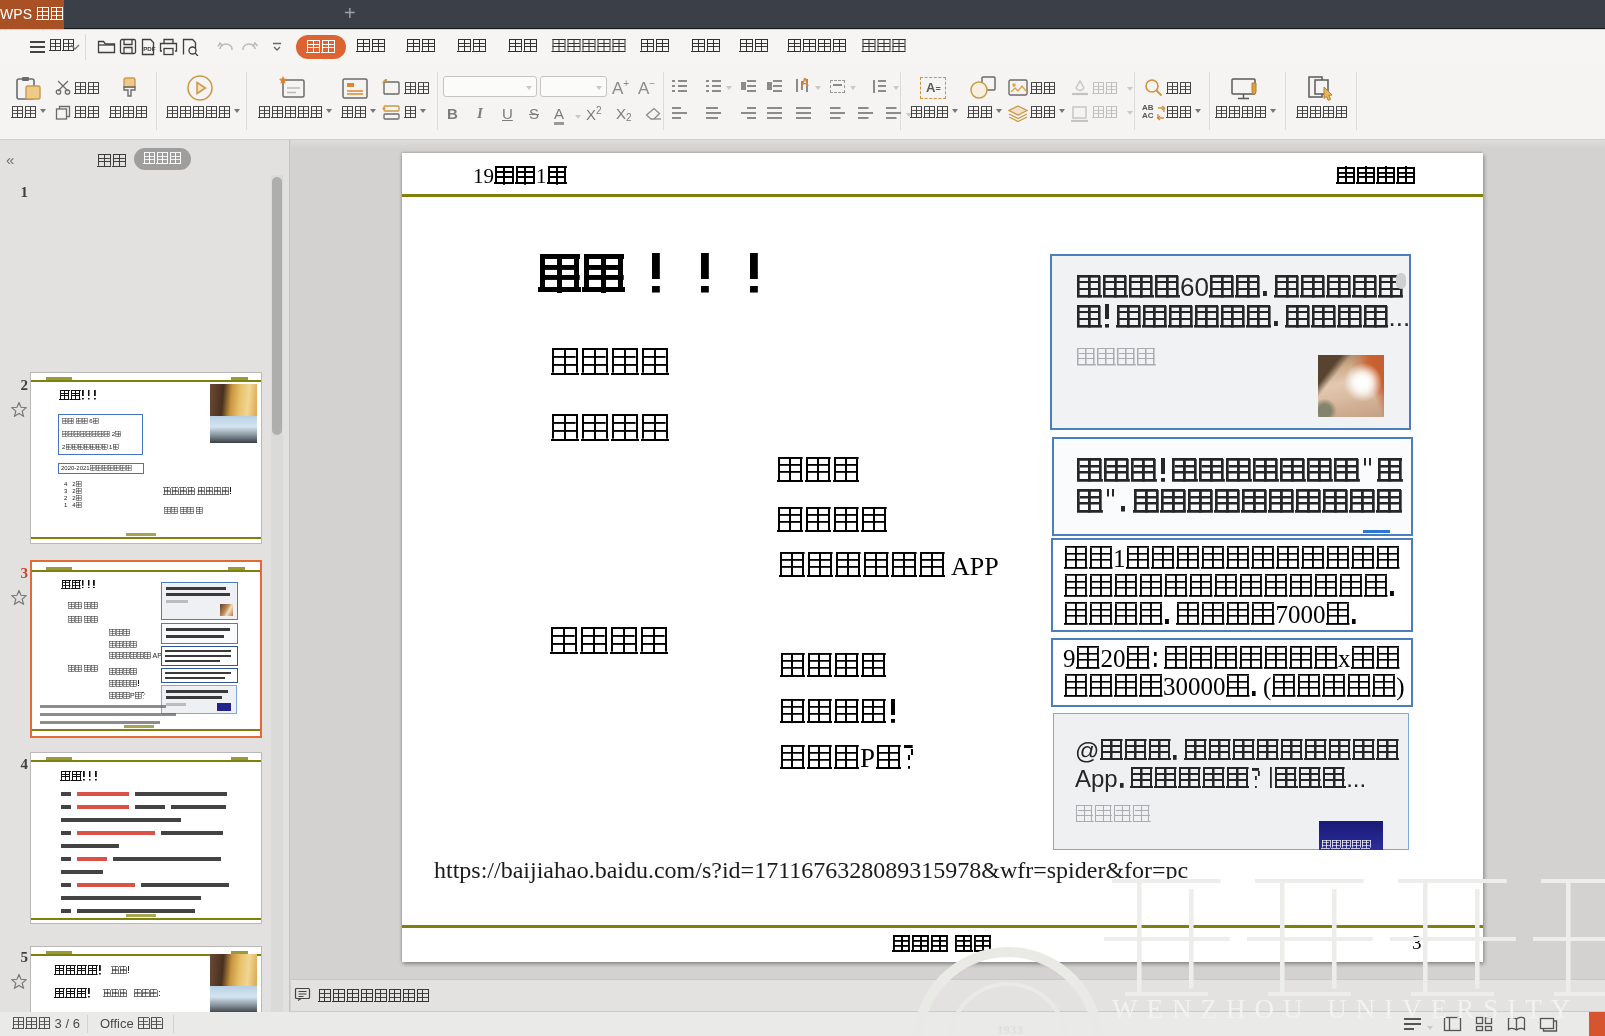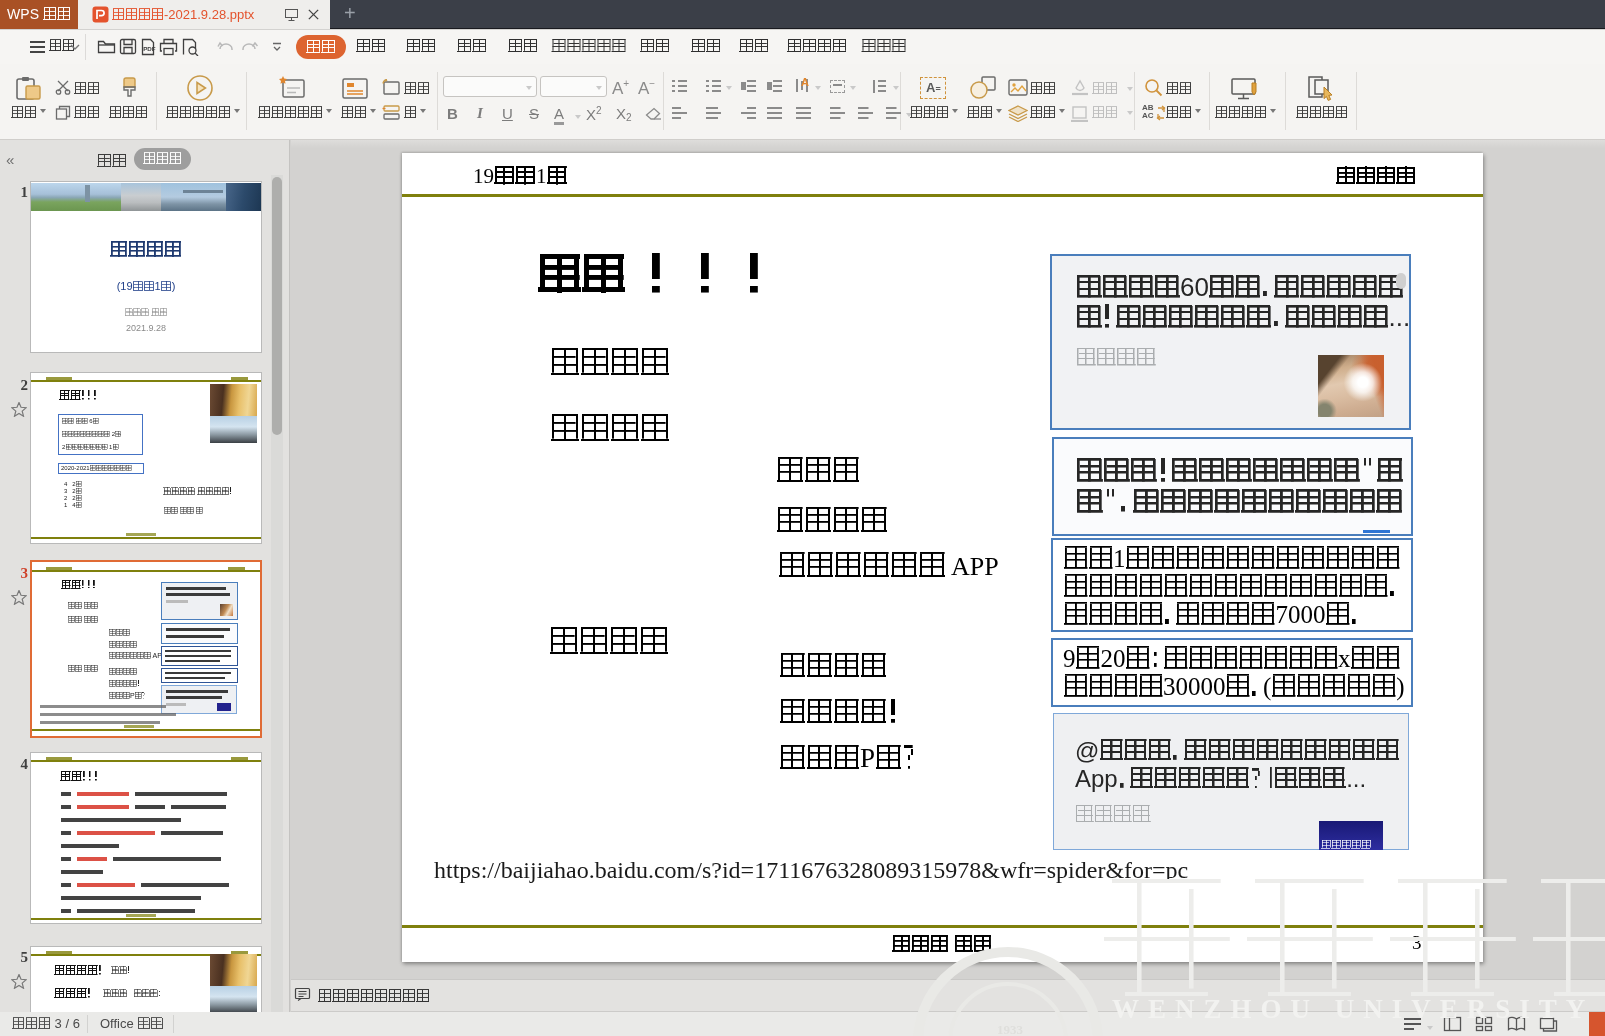--- a/index.html
+++ b/index.html
@@ -32,21 +32,21 @@
  linear-gradient(currentColor,currentColor) 94% 52%/12% 88% no-repeat}
 .tb i.z.pe{background:linear-gradient(currentColor,currentColor) 36% 2%/34% 64% no-repeat,linear-gradient(currentColor,currentColor) 36% 97%/34% 16% no-repeat}
 .g26 i{margin-right:26px}
 i.z.pq{width:.52em;background:linear-gradient(currentColor,currentColor) 45% 4%/62% 13% no-repeat,linear-gradient(currentColor,currentColor) 76% 26%/15% 24% no-repeat,linear-gradient(currentColor,currentColor) 48% 54%/15% 20% no-repeat,linear-gradient(currentColor,currentColor) 48% 97%/15% 11% no-repeat}
 i.z.pl{width:.5em;background:linear-gradient(currentColor,currentColor) 72% 50%/15% 97% no-repeat}
 i.z.pt{width:.6em;background:linear-gradient(currentColor,currentColor) 28% 6%/15% 30% no-repeat,linear-gradient(currentColor,currentColor) 62% 6%/15% 30% no-repeat}
 i.z.pd{width:.5em;background:linear-gradient(currentColor,currentColor) 40% 32%/22% 17% no-repeat,linear-gradient(currentColor,currentColor) 40% 88%/22% 17% no-repeat}
 .dar{display:inline-block;width:0;height:0;border:3px solid transparent;border-top:4px solid #777;margin-left:3px;vertical-align:1px}
 .dag{display:inline-block;width:0;height:0;border:3px solid transparent;border-top:4px solid #c9c9c9;margin-left:3px;vertical-align:1px}
 #titlebar{position:absolute;left:0;top:0;width:1605px;height:29px;background:#3b3f48;border-bottom:1px solid #191a1f}
-#wpsblk{position:absolute;left:0;top:0;width:78px;height:29px;background:#a95125;color:#fff;font-size:14px;line-height:29px;text-align:center}
+#wpsblk{position:absolute;left:0;top:0;width:64px;height:29px;background:#a95125;color:#fff;font-size:14px;line-height:29px;text-align:center}
 #doctab{position:absolute;left:78px;top:0;width:252px;height:29px;background:#efeeec;color:#e4532d;font-size:14px;line-height:29px}
 #plus{position:absolute;left:344px;top:2px;color:#9aa0a8;font-size:20px}
 #menubar{position:absolute;left:0;top:30px;width:1605px;height:34px;background:#f6f5f3}
 .mtab{position:absolute;top:7px;transform:translateX(-50%);font-size:15px;color:#2f2f2f;white-space:nowrap}
 #pill{position:absolute;left:296px;top:5px;width:50px;height:24px;background:#dd6430;border-radius:12px;color:#fff;font-size:15px;text-align:center;line-height:24px}
 #ribbon{position:absolute;left:0;top:64px;width:1605px;height:76px;background:#f5f4f2;border-bottom:1px solid #d0cecb}
 .rsep{position:absolute;top:72px;width:1px;height:58px;background:#dddbd8}
 .rlab{position:absolute;font-size:13px;color:#3a3a3a;white-space:nowrap}
 .rlabg{position:absolute;font-size:13px;color:#bdbdbd;white-space:nowrap}
 .combo{position:absolute;height:21px;border:1px solid #c6c4c1;border-radius:3px;background:#fbfbfa}
@@ -70,34 +70,20 @@
  linear-gradient(currentColor,currentColor) 50% 6%/76% 3.2% no-repeat,
  linear-gradient(currentColor,currentColor) 50% 52%/88% 3.2% no-repeat,
  linear-gradient(currentColor,currentColor) 30% 50%/3.2% 86% no-repeat,
  linear-gradient(currentColor,currentColor) 68% 56%/3.2% 76% no-repeat,
  linear-gradient(currentColor,currentColor) 50% 95%/58% 3.2% no-repeat}
 </style></head><body>
 <div id="app">
 
 <div id="titlebar"></div>
 <div id="wpsblk">WPS <i class="z"></i><i class="z"></i></div>
-<div id="doctab">
- <svg class="abs" style="left:14px;top:6px" width="17" height="17" viewBox="0 0 17 17">
-        <rect x="0.5" y="0.5" width="16" height="16" rx="3" fill="#e4532d"></rect>
-        <path d="M5 13 V4.5 h4.5 a2.6 2.6 0 0 1 0 5.2 H7" stroke="#fff" stroke-width="1.7" fill="none"></path>
-      </svg>
- <span style="position:absolute;left:34px;font-size:13px"><i class="z"></i><i class="z"></i><i class="z"></i><i class="z"></i>-2021.9.28.pptx</span>
- <svg class="abs" style="left:206px;top:7px" width="15" height="15" viewBox="0 0 15 15" stroke="#555" fill="none">
-        <rect x="1.5" y="2.5" width="12" height="8"></rect>
-        <path d="M7.5 10.5 v3 M4.5 13.5 h6"></path>
-      </svg>
- <svg class="abs" style="left:229px;top:8px" width="13" height="13" viewBox="0 0 14 14" stroke="#444" stroke-width="1.4">
-        <path d="M2 2 L12 12 M12 2 L2 12"></path>
-      </svg>
-</div>
 <div id="plus">+</div>
 
 <div id="menubar">
  <div class="abs" style="left:30px;top:11px;width:15px;height:12px;background:linear-gradient(#444,#444) 0 0/100% 2px no-repeat,linear-gradient(#444,#444) 0 50%/100% 2px no-repeat,linear-gradient(#444,#444) 0 100%/100% 2px no-repeat"></div>
  <div class="abs" style="left:49px;top:8px;font-size:13px;color:#2f2f2f"><i class="z"></i><i class="z"></i></div>
  <svg class="abs" style="left:70px;top:13px" width="10" height="8" viewBox="0 0 10 8" stroke="#777" fill="none" stroke-width="1.4">
         <path d="M1 2 l4 4 l4 -4"></path>
       </svg>
  <div class="abs" style="left:85px;top:4px;width:1px;height:26px;background:#dcdad8"></div>
  <div id="pill"><i class="z"></i><i class="z"></i></div>
@@ -359,32 +345,20 @@
       </svg>
       <div class="snum" style="top:425px;color:#cf4029">3</div>
       <svg class="abs" style="left:11px;top:450px" width="16" height="15" viewBox="0 0 16 15">
         <path d="M8 0.5 l2 4.8 5.2.4 -4 3.4 1.3 5.1 -4.5 -2.8 -4.5 2.8 1.3 -5.1 -4 -3.4 5.2 -.4 z" fill="none" stroke="#787878" stroke-width="1.2"></path>
       </svg>
       <div class="snum" style="top:616px">4</div>
       <div class="snum" style="top:809px">5</div>
       <svg class="abs" style="left:11px;top:834px" width="16" height="15" viewBox="0 0 16 15">
         <path d="M8 0.5 l2 4.8 5.2.4 -4 3.4 1.3 5.1 -4.5 -2.8 -4.5 2.8 1.3 -5.1 -4 -3.4 5.2 -.4 z" fill="none" stroke="#787878" stroke-width="1.2"></path>
       </svg>
-      <div class="thumb" style="top:41px;height:172px">
-<div class="abs" style="left:0;top:1px;width:90px;height:28px;background:linear-gradient(#bcd6ec 0%,#a6c0d8 40%,#8aa7b4 52%,#7aa45e 68%,#6b9650 100%)"></div>
-<div class="abs" style="left:54px;top:3px;width:5px;height:17px;background:#7d93a4"></div>
-<div class="abs" style="left:90px;top:1px;width:40px;height:28px;background:linear-gradient(#a8c4dc 0%,#c9cdd0 45%,#babdbf 70%,#8f9496 100%)"></div>
-<div class="abs" style="left:130px;top:1px;width:65px;height:28px;background:linear-gradient(#9fc2de 0%,#b4cbe0 50%,#7e94a6 75%,#5c7386 100%)"></div>
-<div class="abs" style="left:152px;top:8px;width:40px;height:3px;background:#6d8396"></div>
-<div class="abs" style="left:195px;top:1px;width:35px;height:28px;background:linear-gradient(100deg,#49678a 0%,#2c4a6b 50%,#1d3753 100%)"></div>
-<div class="abs bb" style="left:0;top:58px;width:100%;text-align:center;color:#1f3a70;font-size:18px"><i class="z"></i><i class="z"></i><i class="z"></i><i class="z"></i></div>
-<div class="abs" style="left:0;top:98px;width:100%;text-align:center;color:#22418a;font-size:11px">(19<i class="z"></i><i class="z"></i>1<i class="z"></i>)</div>
-<div class="abs" style="left:0;top:126px;width:100%;text-align:center;color:#8a8a8a;font-size:8px"><i class="z"></i><i class="z"></i><i class="z"></i> <i class="z"></i><i class="z"></i></div>
-<div class="abs" style="left:0;top:141px;width:100%;text-align:center;color:#8a8a8a;font-size:9px">2021.9.28</div>
-</div>
       <div class="thumb" style="top:232px;height:172px">
 <div class="abs" style="left:0;top:7px;width:100%;height:2px;background:#7f800d"></div>
 <div class="abs" style="left:15px;top:4px;width:26px;height:4px;background:#7f800d;opacity:.8"></div>
 <div class="abs" style="left:200px;top:4px;width:17px;height:4px;background:#7f800d;opacity:.8"></div>
 <div class="abs bb" style="left:28px;top:16px;font-size:11px;color:#111"><i class="z"></i><i class="z"></i><span style="letter-spacing:4px"><i class="z pe"></i><i class="z pe"></i><i class="z pe"></i></span></div>
 <div class="abs" style="left:27px;top:41px;width:85px;height:41px;border:1px solid #4472c4"></div>
 <div class="abs" style="left:31px;top:45px;font-size:6px;color:#222"><i class="z"></i><i class="z"></i> <i class="z"></i><i class="z"></i> 6<i class="z"></i></div>
 <div class="abs" style="left:31px;top:58px;font-size:6px;color:#222"><i class="z"></i><i class="z"></i><i class="z"></i><i class="z"></i><i class="z"></i><i class="z"></i><i class="z"></i><i class="z"></i> 2<i class="z"></i></div>
 <div class="abs" style="left:31px;top:71px;font-size:6px;color:#222">2<i class="z"></i><i class="z"></i><i class="z"></i><i class="z"></i><i class="z"></i><i class="z"></i><i class="z"></i> 1<i class="z"></i></div>
 <div class="abs" style="left:27px;top:90px;width:86px;height:11px;border:1px solid #4472c4"></div>
@@ -569,14 +543,14 @@
         <path d="M14.5 5 h3 v10 h-13 v-2.5"></path>
       </svg>
 <div class="abs" style="left:1589px;top:0;width:16px;height:24px;background:#d6552e"></div>
 </div>
     <div id="wm">
 <div class="abs" style="left:913px;top:947px;width:190px;height:190px;border:10px solid #e9e9e6;border-radius:50%"></div>
 <div class="abs" style="left:948px;top:982px;width:120px;height:120px;border:4px solid #e9e9e6;border-radius:50%"></div>
 <div class="abs" style="left:997px;top:1022px;width:26px;height:14px;color:#dfdfdc;font-size:13px;font-weight:bold;font-family:'Liberation Serif',serif">1933</div>
 
 <div class="abs wmt" style="left:1095px;top:860px;font-size:143px;color:#ededeb;letter-spacing:0px;white-space:nowrap"><i class="z"></i><i class="z"></i><i class="z"></i><i class="z"></i></div>
-<div class="abs" style="left:1112px;top:994px;font-family:'Liberation Serif',serif;font-weight:bold;font-size:27px;letter-spacing:9px;color:#f2f2f0;white-space:nowrap">WENZHOU UNIVERSITY</div>
+<div class="abs" style="left:1112px;top:994px;font-family:'Liberation Serif',serif;font-weight:normal;font-size:27px;letter-spacing:9px;color:#f2f2f0;white-space:nowrap">WENZHOU UNIVERSITY</div>
 </div>
 </div>
 </body></html>

